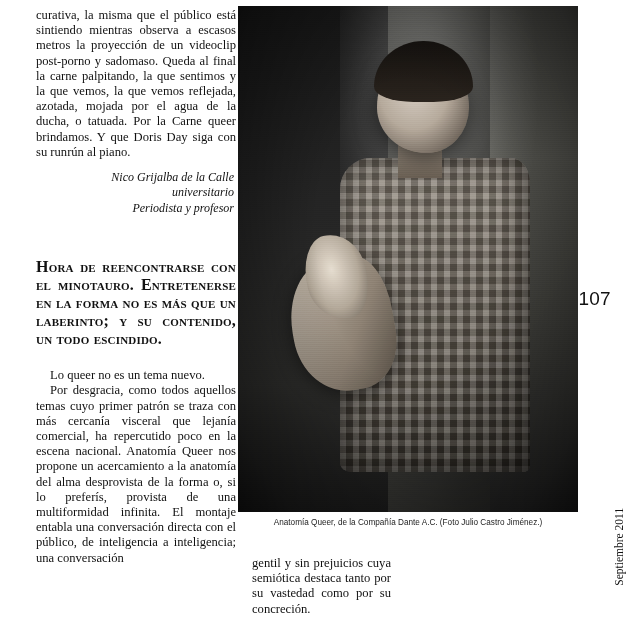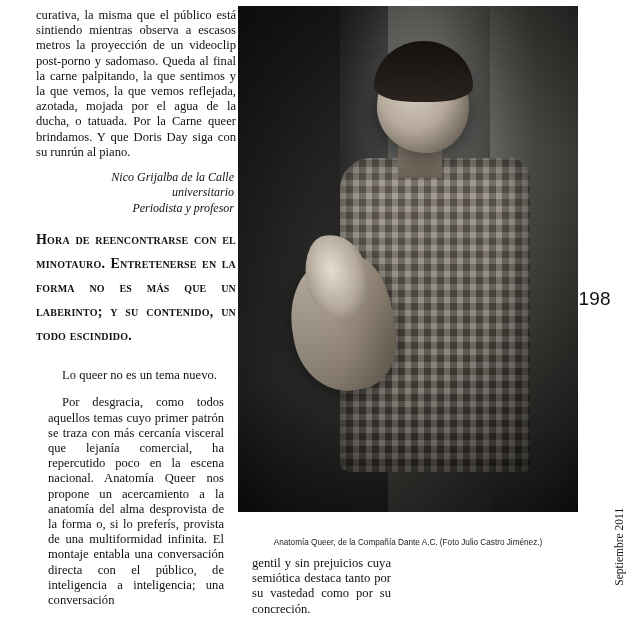--- a/index.html
+++ b/index.html
@@ -43,37 +43,37 @@
   .signature {
     margin-top: 10px;
     text-align: right;
     font-style: italic;
     font-size: 12px;
     line-height: 15.4px;
     padding-right: 2px;
   }
 
   .heading-sc {
-    margin-top: 12px;
+    margin-top: 42px;
     font-variant: small-caps;
     font-weight: bold;
-    font-size: 14px;
-    line-height: 24px;
+    font-size: 16px;
+    line-height: 18px;
     letter-spacing: 0.2px;
     text-align: justify;
   }
 
   .body-block {
     margin-top: 20px;
   }
   .body-block p {
     font-size: 12.6px;
     line-height: 15.2px;
     text-align: justify;
-    margin: 12px;
+    margin: 0;
   }
   .body-block p.indent { text-indent: 14px; }
 
   
   .photo-wrap {
     position: absolute;
     left: 238px;
     top: 6px;
     width: 340px;
     height: 506px;
@@ -164,21 +164,21 @@
   .ph-grain {
     position: absolute; inset: 0;
     background-image:
       repeating-linear-gradient(0deg, rgba(255,255,255,.025) 0 1px, rgba(0,0,0,.025) 1px 2px);
     mix-blend-mode: overlay;
   }
 
   .photo-caption {
     position: absolute;
     left: 238px;
-    top: 538px;
+    top: 518px;
     width: 340px;
     text-align: center;
     font-size: 8.2px;
     line-height: 10px;
     color: #222;
     font-family: "Liberation Sans", sans-serif;
   }
 
   
   .col-mid {
@@ -262,16 +262,16 @@
     </div>
   </div>
 
   <div class="photo-caption">Anatomía Queer, de la Compañía Dante A.C. (Foto Julio Castro Jiménez.)</div>
 
   <div class="col-mid">
     <p>gentil y sin prejuicios cuya semiótica destaca tanto por su vastedad como por su concreción.</p>
   </div>
 
 
-  <div class="folio">198</div>
+  <div class="folio">107</div>
   <div class="side-label">Septiembre 2011</div>
 
 </div>
 
 </body></html>

